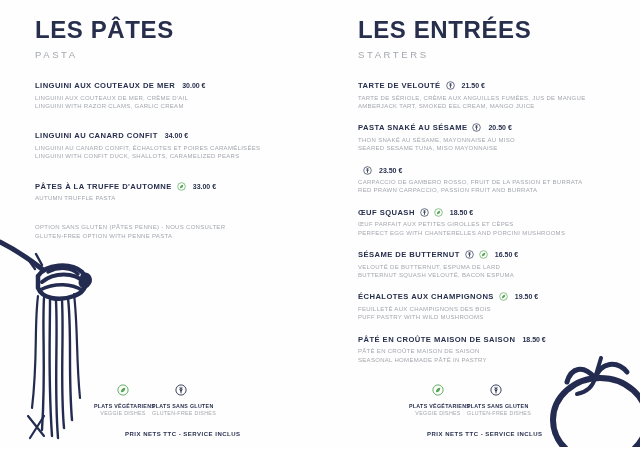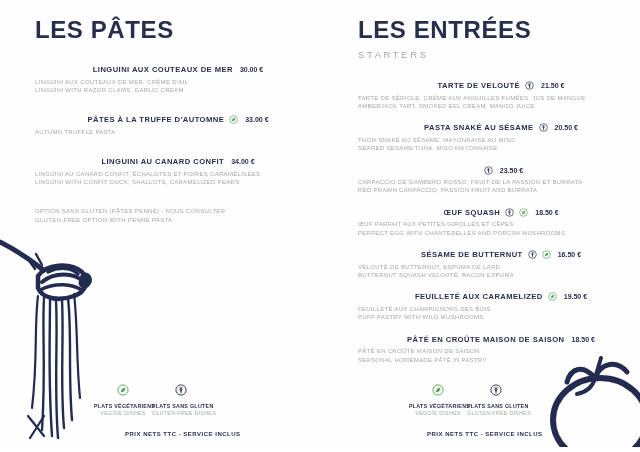--- a/index.html
+++ b/index.html
@@ -7,21 +7,21 @@
     position:relative;width:640px;height:447px;background:#fefefe;
     overflow:hidden;font-family:"Liberation Sans", sans-serif;
     color:#272f4d;
   }
   .page{position:absolute;top:16px;width:286px;height:430px;}
   .page-left{left:35px;}
   .page-right{left:358px;}
   .page-title{font-size:24px;font-weight:700;letter-spacing:.6px;margin:0;color:#272f4d;}
   .page-subtitle{font-size:9.5px;letter-spacing:2.6px;color:#a3a7ad;margin-top:5px;}
   .dishes{margin-top:21px;}
-  .dish-row{display:flex;align-items:center;justify-content:center;}
+  .dish-row{display:flex;align-items:center;}
   .dish-name{font-size:7.6px;font-weight:700;letter-spacing:.45px;color:#272f4d;white-space:nowrap;}
   .dish-price{font-size:7px;font-weight:700;color:#272f4d;margin-left:7px;white-space:nowrap;}
   .dicon{display:inline-flex;margin-left:5px;}
   .dicon svg{width:9px;height:9px;display:block;}
   .dish-desc{font-size:6px;letter-spacing:.3px;color:#a3a7ad;line-height:1.4;}
   .dish-desc.first{margin-top:3.5px;}
   .page-left .dish{margin-bottom:21px;}
   .page-right .dish{margin-bottom:13px;}
   .menu-note{margin-top:18px;}
   .menu-note div{font-size:6px;letter-spacing:.3px;color:#a3a7ad;line-height:1.4;}
@@ -40,49 +40,50 @@
   .illu-fork{left:-2px;top:238px;}
   .illu-tomato{left:543px;top:352px;}
 </style>
 </head>
 <body>
 
 <div class="canvas">
 
   <section class="page page-left">
     <h1 class="page-title">LES PÂTES</h1>
+    <div class="page-subtitle">PASTA</div>
     <div class="dishes">
         <div class="dish">
           <div class="dish-row">
             <span class="dish-name">LINGUINI AUX COUTEAUX DE MER</span>
             <span class="dish-price">30.00 €</span>
           </div>
           <div class="dish-desc first">LINGUINI AUX COUTEAUX DE MER, CRÈME D'AIL</div>
           <div class="dish-desc">LINGUINI WITH RAZOR CLAMS, GARLIC CREAM</div>
         </div>
         <div class="dish">
           <div class="dish-row">
+            <span class="dish-name">LINGUINI AU CANARD CONFIT</span>
+            <span class="dish-price">34.00 €</span>
+          </div>
+          <div class="dish-desc first">LINGUINI AU CANARD CONFIT, ÉCHALOTES ET POIRES CARAMÉLISÉES</div>
+          <div class="dish-desc">LINGUINI WITH CONFIT DUCK, SHALLOTS, CARAMELIZED PEARS</div>
+        </div>
+        <div class="dish">
+          <div class="dish-row">
             <span class="dish-name">PÂTES À LA TRUFFE D'AUTOMNE</span>
             <span class="dicon">
               <svg viewBox="0 0 12 12">
                 <circle cx="6" cy="6" r="5.1" fill="none" stroke="#55a655" stroke-width="0.9"></circle>
                 <path d="M3.9 8.3 C3.7 5.4 5.6 3.7 8.3 3.7 C8.4 6.5 6.8 8.4 3.9 8.3 Z" fill="#55a655"></path>
               </svg>
             </span>
             <span class="dish-price">33.00 €</span>
           </div>
           <div class="dish-desc first">AUTUMN TRUFFLE PASTA</div>
-        </div>
-        <div class="dish">
-          <div class="dish-row">
-            <span class="dish-name">LINGUINI AU CANARD CONFIT</span>
-            <span class="dish-price">34.00 €</span>
-          </div>
-          <div class="dish-desc first">LINGUINI AU CANARD CONFIT, ÉCHALOTES ET POIRES CARAMÉLISÉES</div>
-          <div class="dish-desc">LINGUINI WITH CONFIT DUCK, SHALLOTS, CARAMELIZED PEARS</div>
         </div>
       </div>
     <div class="menu-note">
       <div>OPTION SANS GLUTEN (PÂTES PENNE) - NOUS CONSULTER</div>
       <div>GLUTEN-FREE OPTION WITH PENNE PASTA</div>
     </div>
     <div class="legend">
       <div class="legend-item">
         <span class="licon veg-slot"><svg viewBox="0 0 12 12">
               <circle cx="6" cy="6" r="5.1" fill="none" stroke="#55a655" stroke-width="0.9"></circle>
@@ -219,21 +220,21 @@
                 <path d="M3.9 8.3 C3.7 5.4 5.6 3.7 8.3 3.7 C8.4 6.5 6.8 8.4 3.9 8.3 Z" fill="#55a655"></path>
               </svg>
             </span>
             <span class="dish-price">16.50 €</span>
           </div>
           <div class="dish-desc first">VELOUTÉ DE BUTTERNUT, ESPUMA DE LARD</div>
           <div class="dish-desc">BUTTERNUT SQUASH VELOUTÉ, BACON ESPUMA</div>
         </div>
         <div class="dish">
           <div class="dish-row">
-            <span class="dish-name">FEUILLETÉ AUX CARAMELIZED</span>
+            <span class="dish-name">ÉCHALOTES AUX CHAMPIGNONS</span>
             <span class="dicon">
               <svg viewBox="0 0 12 12">
                 <circle cx="6" cy="6" r="5.1" fill="none" stroke="#55a655" stroke-width="0.9"></circle>
                 <path d="M3.9 8.3 C3.7 5.4 5.6 3.7 8.3 3.7 C8.4 6.5 6.8 8.4 3.9 8.3 Z" fill="#55a655"></path>
               </svg>
             </span>
             <span class="dish-price">19.50 €</span>
           </div>
           <div class="dish-desc first">FEUILLETÉ AUX CHAMPIGNONS DES BOIS</div>
           <div class="dish-desc">PUFF PASTRY WITH WILD MUSHROOMS</div>

